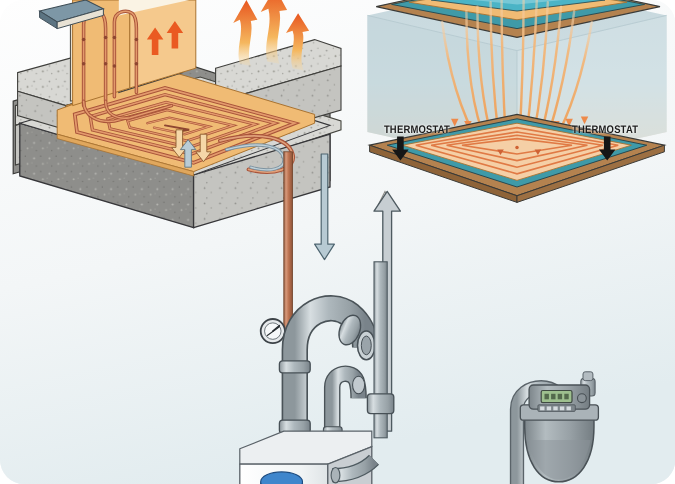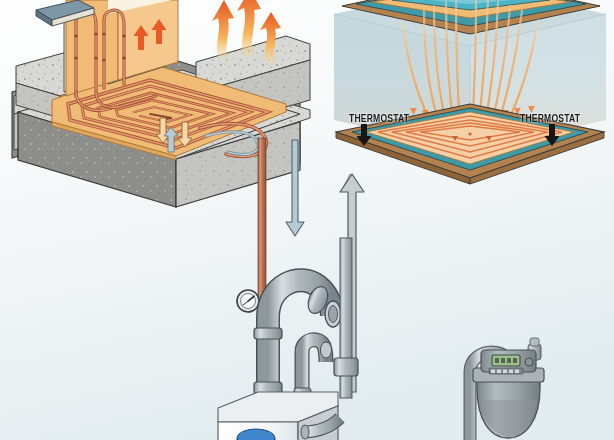--- a/index.html
+++ b/index.html
@@ -2,21 +2,21 @@
 <html><head>
 <meta charset="utf-8">
 <style>
   html,body{margin:0;padding:0;}
   body{
     width:614px;height:440px;overflow:hidden;
     font-family:"Liberation Sans", sans-serif;
     background:#ffffff;
   }
   .stage{position:relative;width:614px;height:440px;overflow:hidden;
-    background:linear-gradient(160deg,#fdfdfd 0%,#f4f7f8 45%,#e4edf0 100%);}
+    background:linear-gradient(160deg,#fdfdfd 0%,#f4f7f8 45%,#e4edf0 100%);border-radius:22px;}
 
   .layer{position:absolute;top:0;left:0;width:614px;height:440px;}
   svg{display:block;}
 
   .lbl{
     position:absolute;
     font-family:"Liberation Sans", sans-serif;
     font-size:10px;
     font-weight:700;
     letter-spacing:0.2px;

